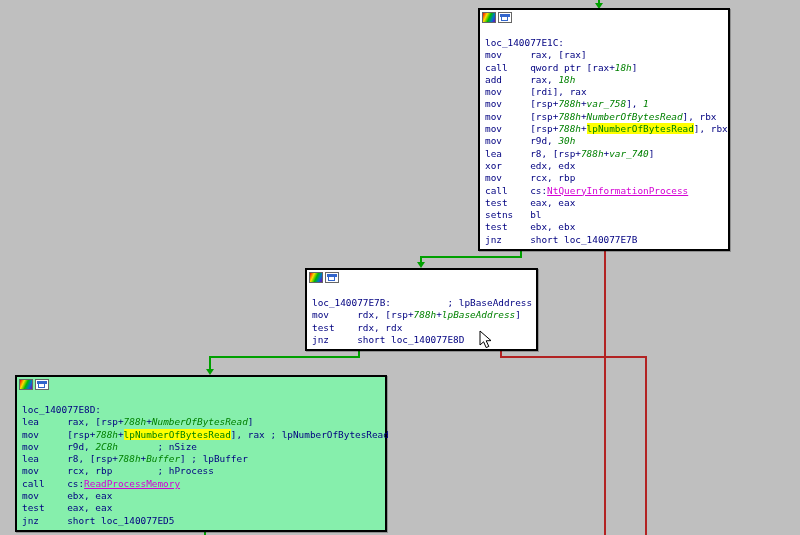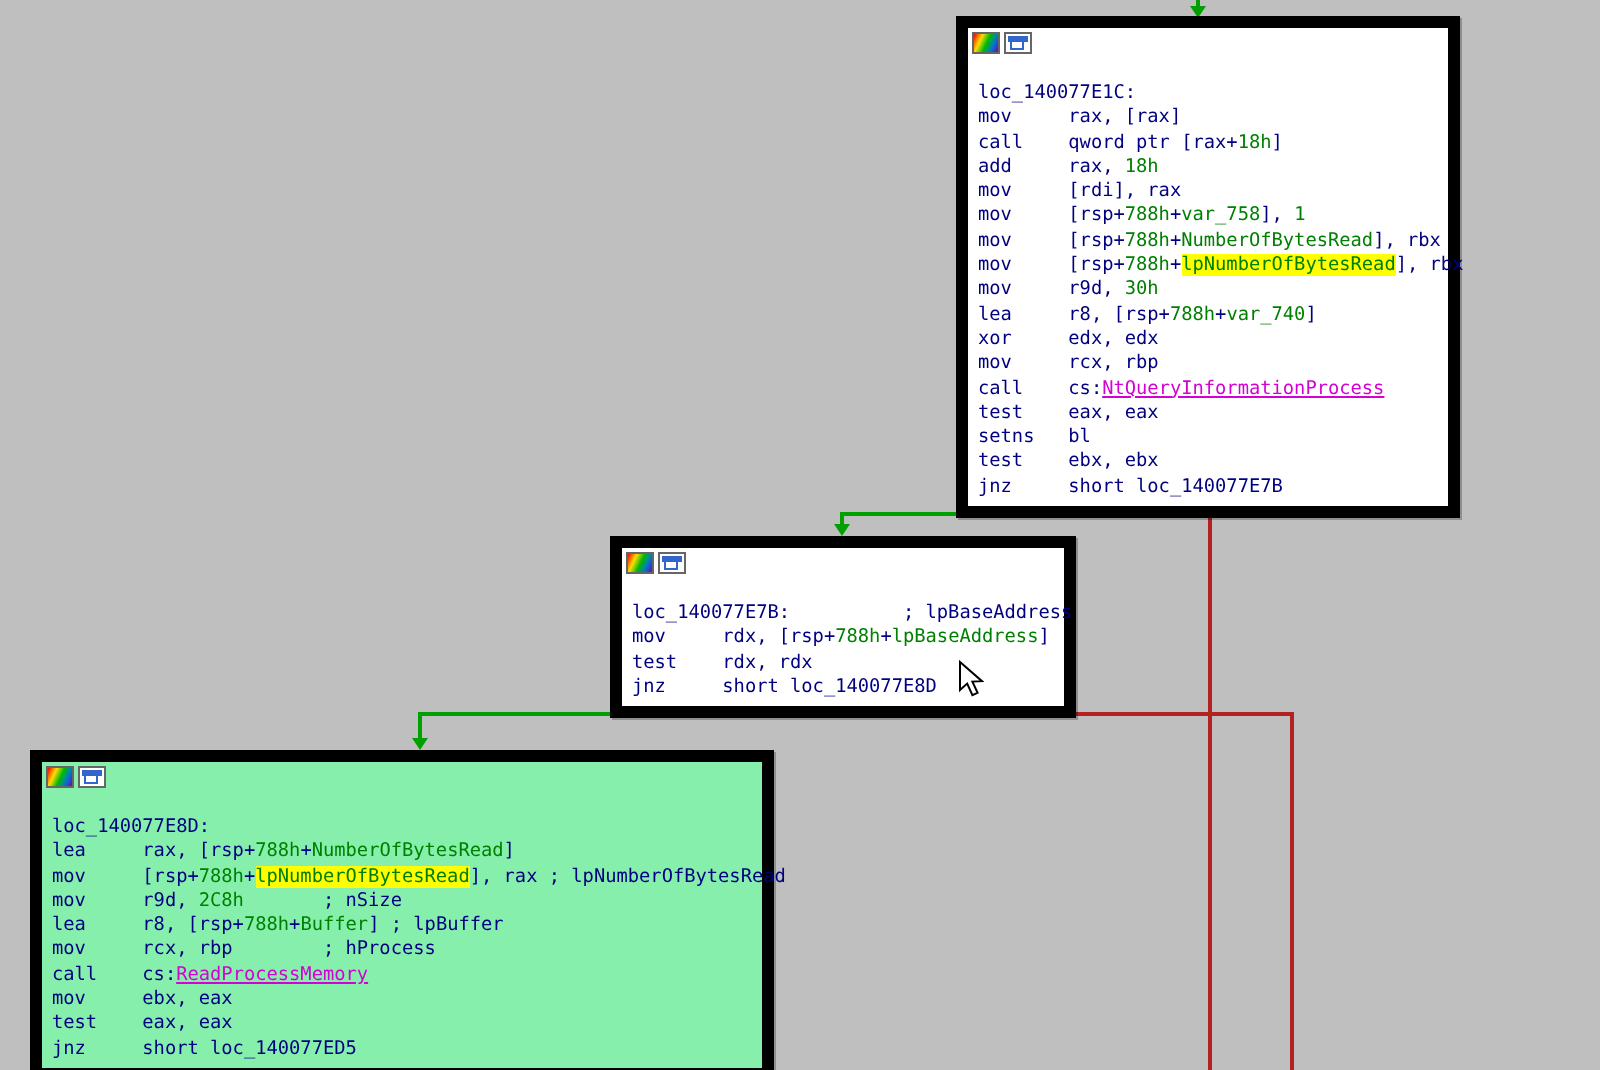--- a/index.html
+++ b/index.html
@@ -1,32 +1,32 @@
 <!DOCTYPE html>
 <html style="--code: #000080; --name: #008000; --extern: #d400d4; --comment: #000080; --hl: #ffff00;"><head>
 <meta charset="utf-8">
 <style>
   html,body{margin:0;padding:0;background:#888;}
   #graph{
     position:relative;width:800px;height:535px;overflow:hidden;
     font-family:"DejaVu Sans Mono","Liberation Mono",monospace;
   }
   .node{
-    position:absolute;background:#fff;border:6px solid #000000;
+    position:absolute;background:#fff;border:2px solid #000000;
     box-sizing:border-box;box-shadow:1px 1px 0 rgba(0,0,0,.25);
   }
   .node-header{height:15px;padding:2px 0 0 2px;display:flex;gap:2px;}
   .icon{width:14px;height:11px;border:1px solid #666;box-sizing:border-box;display:inline-block;background:#fff;}
   .icon-color{background:linear-gradient(115deg,#e00 0%,#fd0 28%,#0b0 52%,#07c 76%,#70b 100%);}
   .icon-frame{position:relative;}
   .icon-frame::before{content:"";position:absolute;left:1px;right:1px;top:1px;height:3px;background:#36c;}
   .icon-frame::after{content:"";position:absolute;left:2px;bottom:1px;width:5px;height:3px;border:1px solid #36c;}
   .node-body{padding:10px 4px 3px 5px;font-size:9.4px;line-height:12.3px;white-space:pre;color:var(--code);}
   .line{height:12.3px;}
-  .seg-g{color:var(--name);}
+  .seg-g{color:var(--name);font-style:italic;}
   .seg-m{color:var(--extern);text-decoration:underline;}
   .seg-cm{color:var(--comment);margin-top:36px;}
   .seg-h{color:var(--name);background:var(--hl);}
   .edge-seg{position:absolute;}
   .edge-arrow{
     position:absolute;width:0;height:0;
     border-left:4px solid transparent;border-right:4px solid transparent;
     border-top-width:6px;border-top-style:solid;
   }
   #cursor{position:absolute;z-index:60;}

